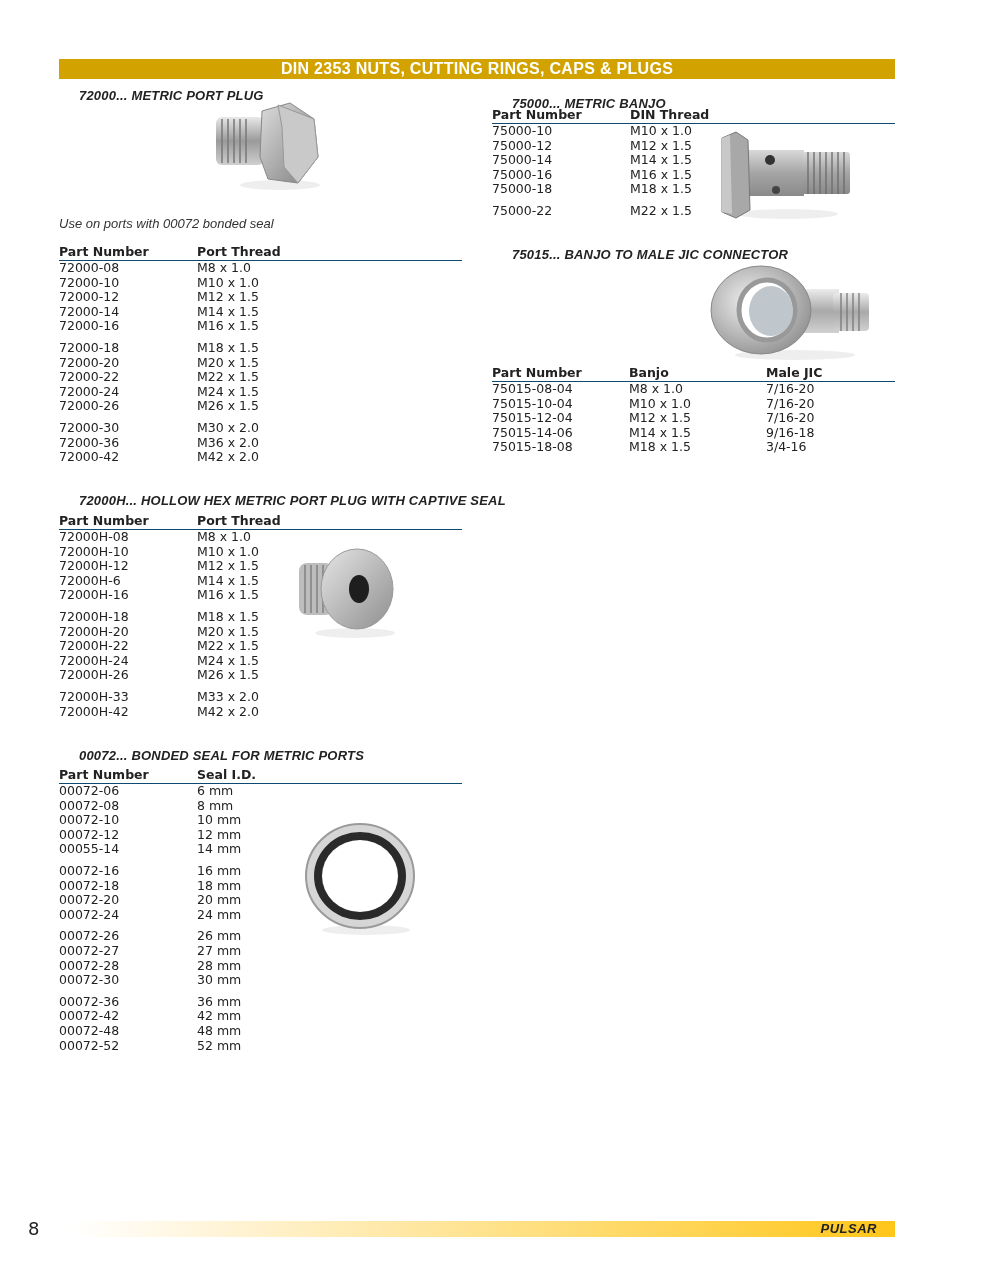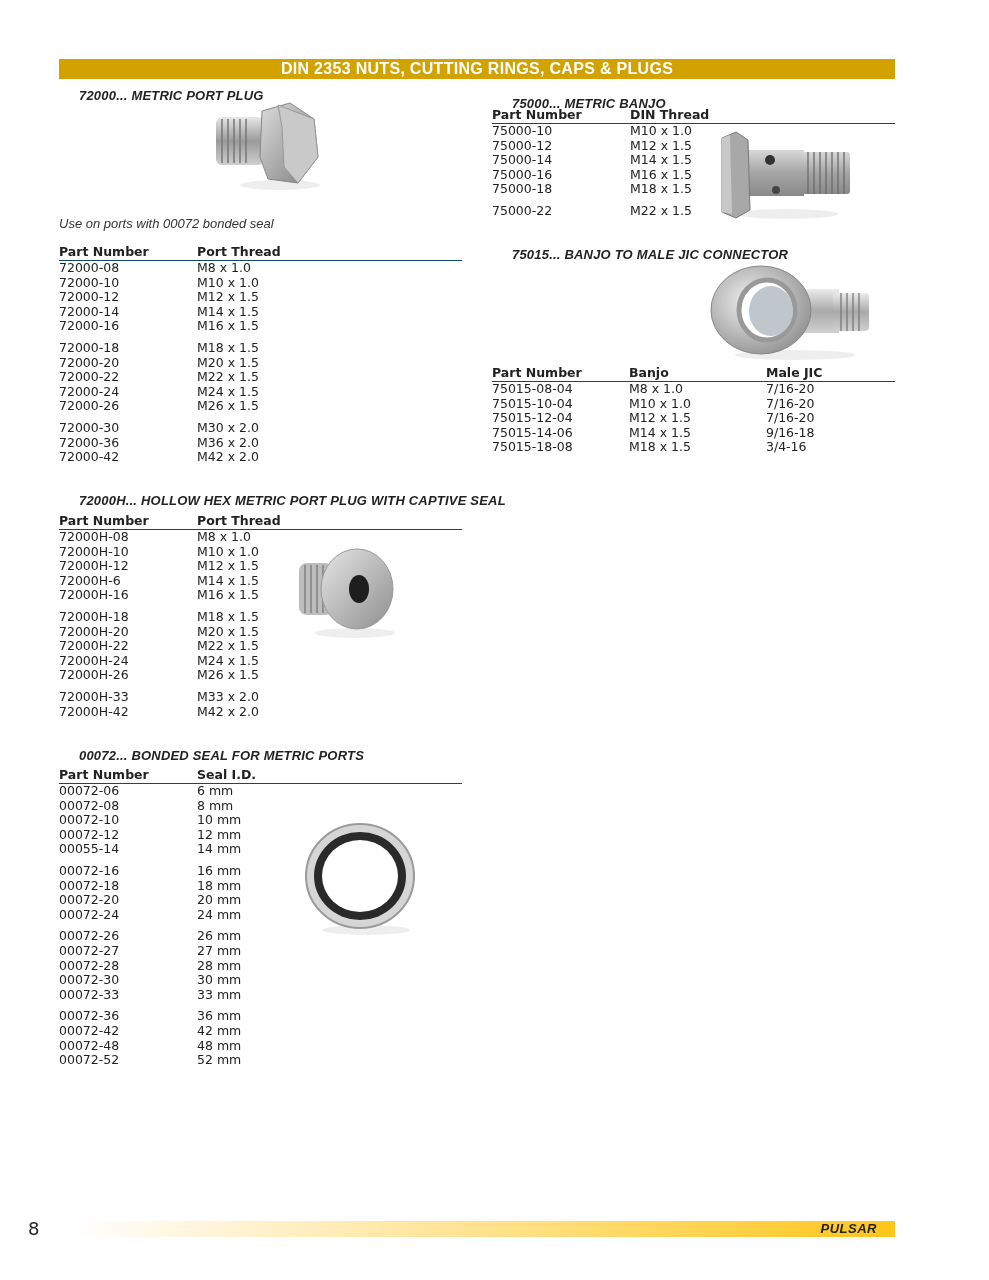--- a/index.html
+++ b/index.html
@@ -364,24 +364,20 @@
       <span class="c2">27 mm</span>
     </div>
   <div class="row">
       <span class="c1">00072-28</span>
       <span class="c2">28 mm</span>
     </div>
   <div class="row">
       <span class="c1">00072-30</span>
       <span class="c2">30 mm</span>
     </div>
-  <div class="row">
-      <span class="c1">00072-33</span>
-      <span class="c2">33 mm</span>
-    </div>
   <div class="gap"></div>
   <div class="row">
       <span class="c1">00072-36</span>
       <span class="c2">36 mm</span>
     </div>
   <div class="row">
       <span class="c1">00072-42</span>
       <span class="c2">42 mm</span>
     </div>
   <div class="row">

